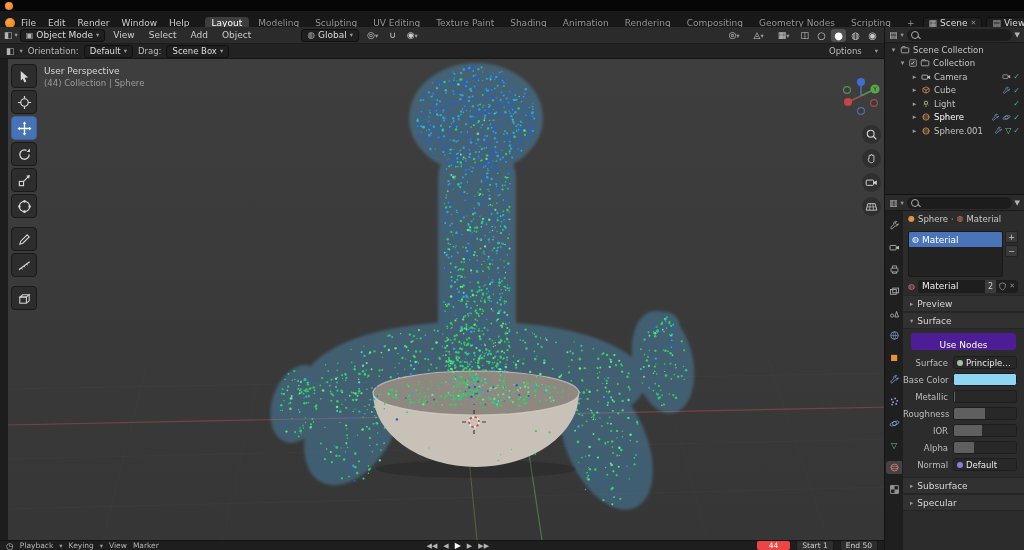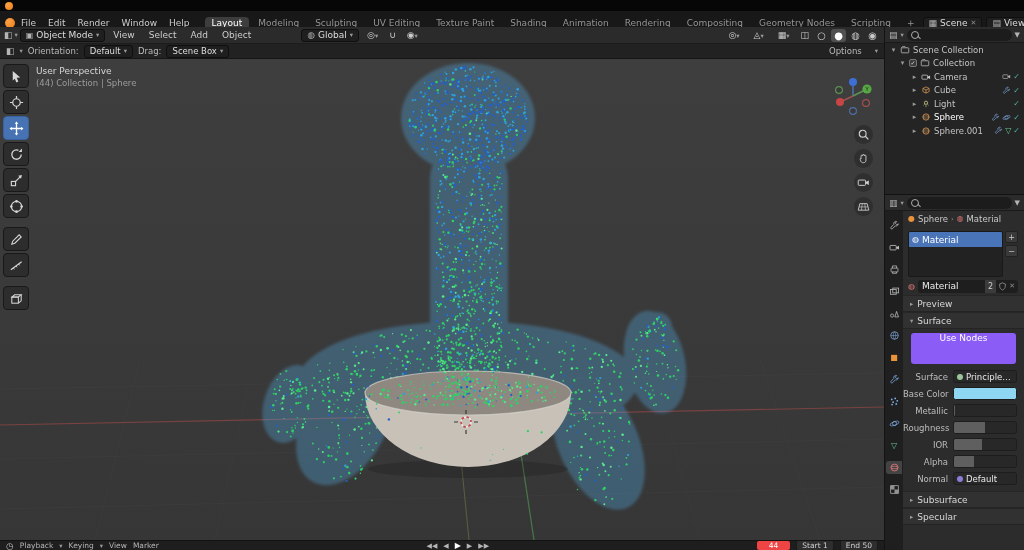--- a/index.html
+++ b/index.html
@@ -17,21 +17,21 @@
   .dd{background:#1f1f1f;border:1px solid #0f0f0f;border-radius:3px;padding:0 5px;display:flex;align-items:center;gap:3px;color:#ddd;height:13px;white-space:nowrap}
   .caret{font-size:6.5px;color:#9a9a9a}
   .xx{font-size:7px;color:#8a8a8a}
   .micon{font-size:9px;color:#b5b5b5}
   
   #viewhdr{position:absolute;left:0;top:27px;width:884px;height:17px;background:#2b2b2b;display:flex;align-items:center;gap:2px;padding:0 4px;border-bottom:1px solid #1c1c1c;white-space:nowrap}
   #toolsettings{position:absolute;left:0;top:44px;width:884px;height:15px;background:#222;display:flex;align-items:center;gap:5px;padding:0 6px;border-bottom:1px solid #161616;font-size:8.5px;color:#b9b9b9}
   .shade{width:15px;height:13px;display:flex;align-items:center;justify-content:center;font-size:10px;color:#c8c8c8;border-radius:3px}
   .shade.active{background:#505050;color:#fff}
   
-  #viewport{position:absolute;left:0;top:59px;width:884px;height:481px;background:linear-gradient(#3e3e3e,#363636);overflow:hidden}
+  #viewport{position:absolute;left:8px;top:59px;width:884px;height:481px;background:linear-gradient(#3e3e3e,#363636);overflow:hidden}
   #scene{position:absolute;left:0;top:0}
   #vp-overlay{position:absolute;left:36px;top:6px;line-height:12px;pointer-events:none}
   #vp-overlay .l1{color:#d6d6d6;font-size:9px}
   #vp-overlay .l2{color:#9c9c9c;font-size:8.5px}
   #lefttools{position:absolute;left:3px;top:5px;display:flex;flex-direction:column}
   .tool{width:26px;height:24px;background:rgba(44,44,44,.93);border:1px solid #191919;border-radius:4px;display:flex;align-items:center;justify-content:center;margin-bottom:2px;color:#d6d6d6}
   .tool.active{background:#4772b3;border-color:#38619e;color:#fff}
   .gapt{margin-top:7px}
   #gizmo{position:absolute;right:8px;top:14px}
   #navtools{position:absolute;right:11px;top:66px;display:flex;flex-direction:column;gap:5px}
@@ -56,21 +56,21 @@
   .slotlist{position:absolute;left:0;top:0;right:15px;bottom:0;background:#222;border:1px solid #191919;border-radius:2px;overflow:hidden}
   .slotrow{height:15px;display:flex;align-items:center;gap:3px;padding-left:3px;color:#e8e8e8}
   .slotrow.sel{background:#4a74b8;color:#fff}
   .slotbtns{position:absolute;right:0;top:0;width:13px;display:flex;flex-direction:column;gap:2px}
   .sbtn{height:12px;background:#3a3a3a;border:1px solid #222;border-radius:2px;color:#ccc;font-size:8px;display:flex;align-items:center;justify-content:center}
   .dbrow{display:flex;align-items:center;gap:3px;height:18px;padding:0 6px 0 5px}
   .dbfield{flex:1;height:13px;background:#1e1e1e;border-radius:3px;display:flex;align-items:center;overflow:hidden;color:#ececec}
   .dbfield .nm{flex:1;padding-left:4px;white-space:nowrap}
   .badge{background:#3b3b3b;height:100%;min-width:11px;display:flex;align-items:center;justify-content:center;color:#cfcfcf;font-size:8px;padding:0 2px}
   .sect{display:flex;align-items:center;gap:4px;height:17px;background:#313131;border-top:1px solid #262626;border-bottom:1px solid #242424;padding-left:7px;color:#d8d8d8}
-  .usenodes{margin:4px 8px;height:31px;background:#8b5cf6;border-radius:3px;display:flex;align-items:flex-start;justify-content:center;color:#fff}
+  .usenodes{margin:4px 8px;height:17px;background:#4c1d95;border-radius:3px;display:flex;align-items:flex-end;justify-content:center;color:#fff}
   .prow{display:flex;align-items:center;height:17px}
   .plabel{width:50px;text-align:right;padding-right:5px;color:#bdbdbd;font-size:8.5px;white-space:nowrap}
   .pwidget{flex:1;margin-right:7px;height:13px;border-radius:2.5px;background:#282828;border:1px solid #1d1d1d;display:flex;align-items:center;font-size:8.5px;color:#e8e8e8;position:relative;overflow:hidden;white-space:nowrap}
   .pwidget .dot{width:6px;height:6px;border-radius:50%;margin:0 3px;flex:0 0 auto}
   .sfill{position:absolute;left:0;top:0;bottom:0;background:#5f5f5f}
   .sval{position:absolute;right:4px;top:16px;bottom:0;display:flex;align-items:center;color:#f4f4f4}
   
   #timeline{position:absolute;left:0;top:540px;width:884px;height:10px;background:#1e1e1e;border-top:1px solid #121212;display:flex;align-items:center;gap:6px;padding:0 6px;font-size:7.5px;color:#b5b5b5;overflow:hidden;white-space:nowrap}
   .framebox{background:#ef4444;color:#fff;border-radius:2px;padding:0 12px;font-size:7.5px}
   .rangebox{background:#2e2e2e;border:1px solid #1a1a1a;border-radius:2px;padding:0 5px;color:#d0d0d0}

